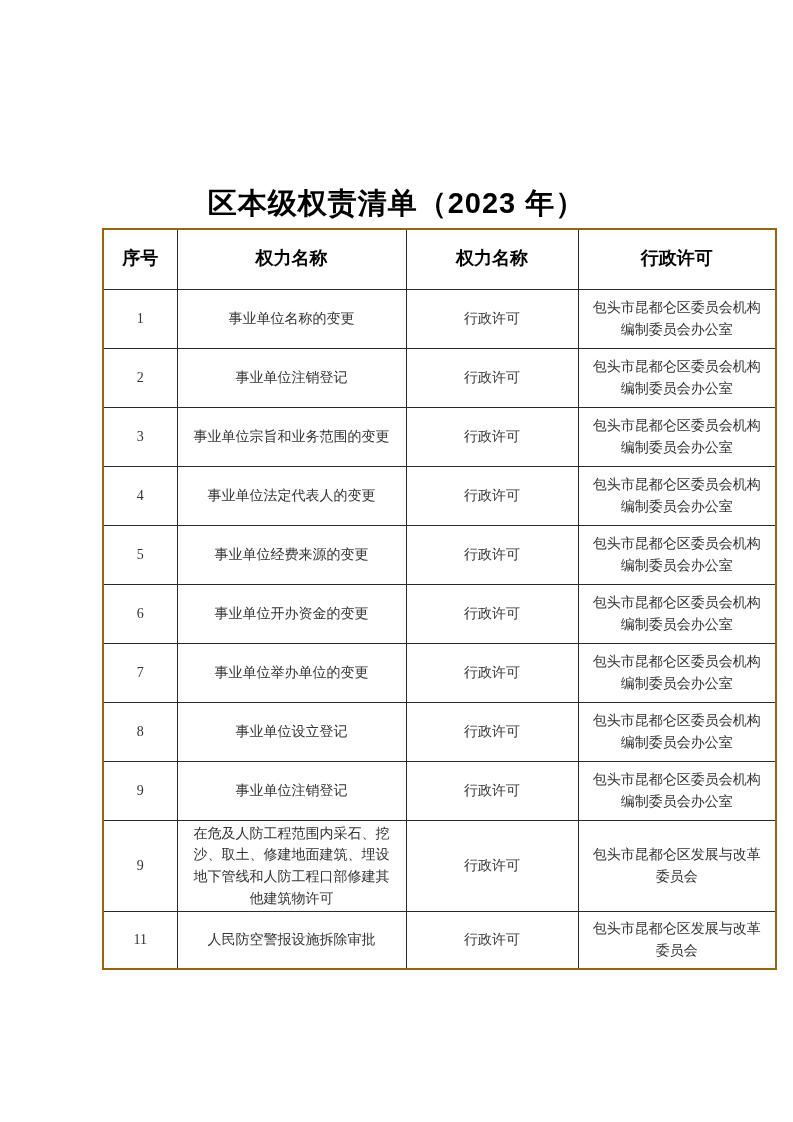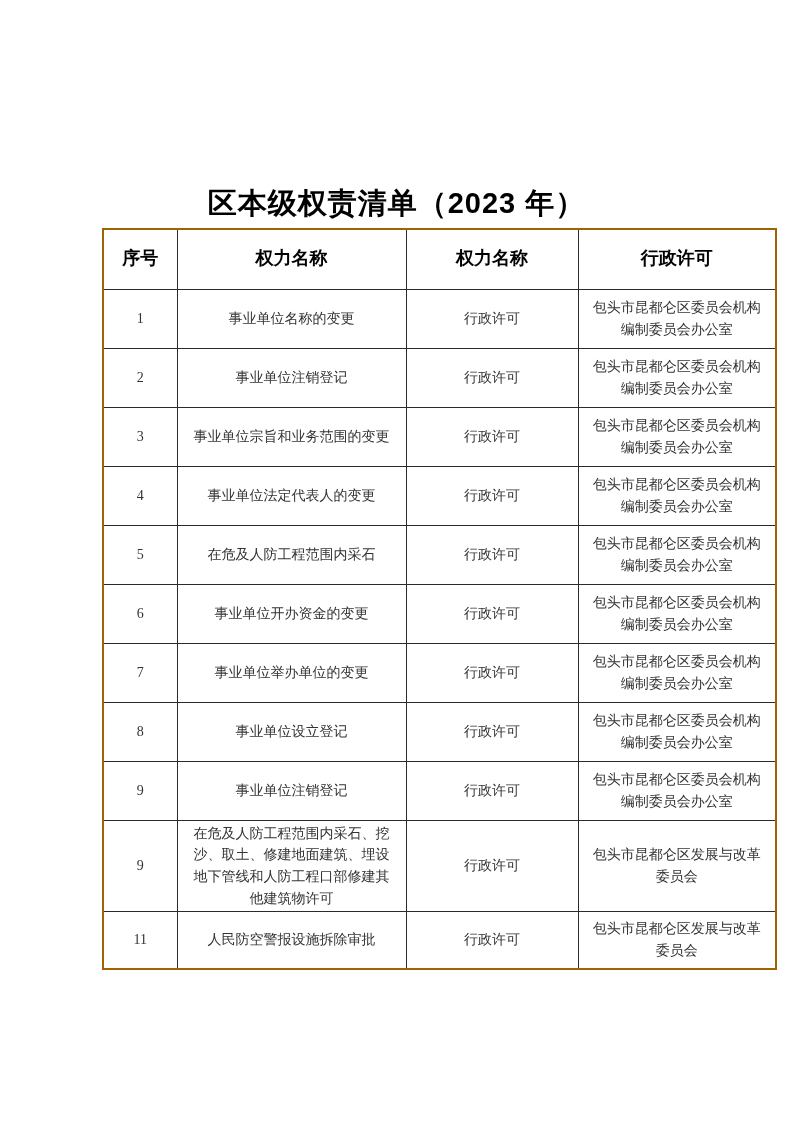--- a/index.html
+++ b/index.html
@@ -102,21 +102,21 @@
         <td>包头市昆都仑区委员会机构编制委员会办公室</td>
       </tr>
       <tr class="row-normal">
         <td>4</td>
         <td class="col-name">事业单位法定代表人的变更</td>
         <td>行政许可</td>
         <td>包头市昆都仑区委员会机构编制委员会办公室</td>
       </tr>
       <tr class="row-normal">
         <td>5</td>
-        <td class="col-name">在危及人防工程范围内采石</td>
+        <td class="col-name">事业单位经费来源的变更</td>
         <td>行政许可</td>
         <td>包头市昆都仑区委员会机构编制委员会办公室</td>
       </tr>
       <tr class="row-normal">
         <td>6</td>
         <td class="col-name">事业单位开办资金的变更</td>
         <td>行政许可</td>
         <td>包头市昆都仑区委员会机构编制委员会办公室</td>
       </tr>
       <tr class="row-normal">

